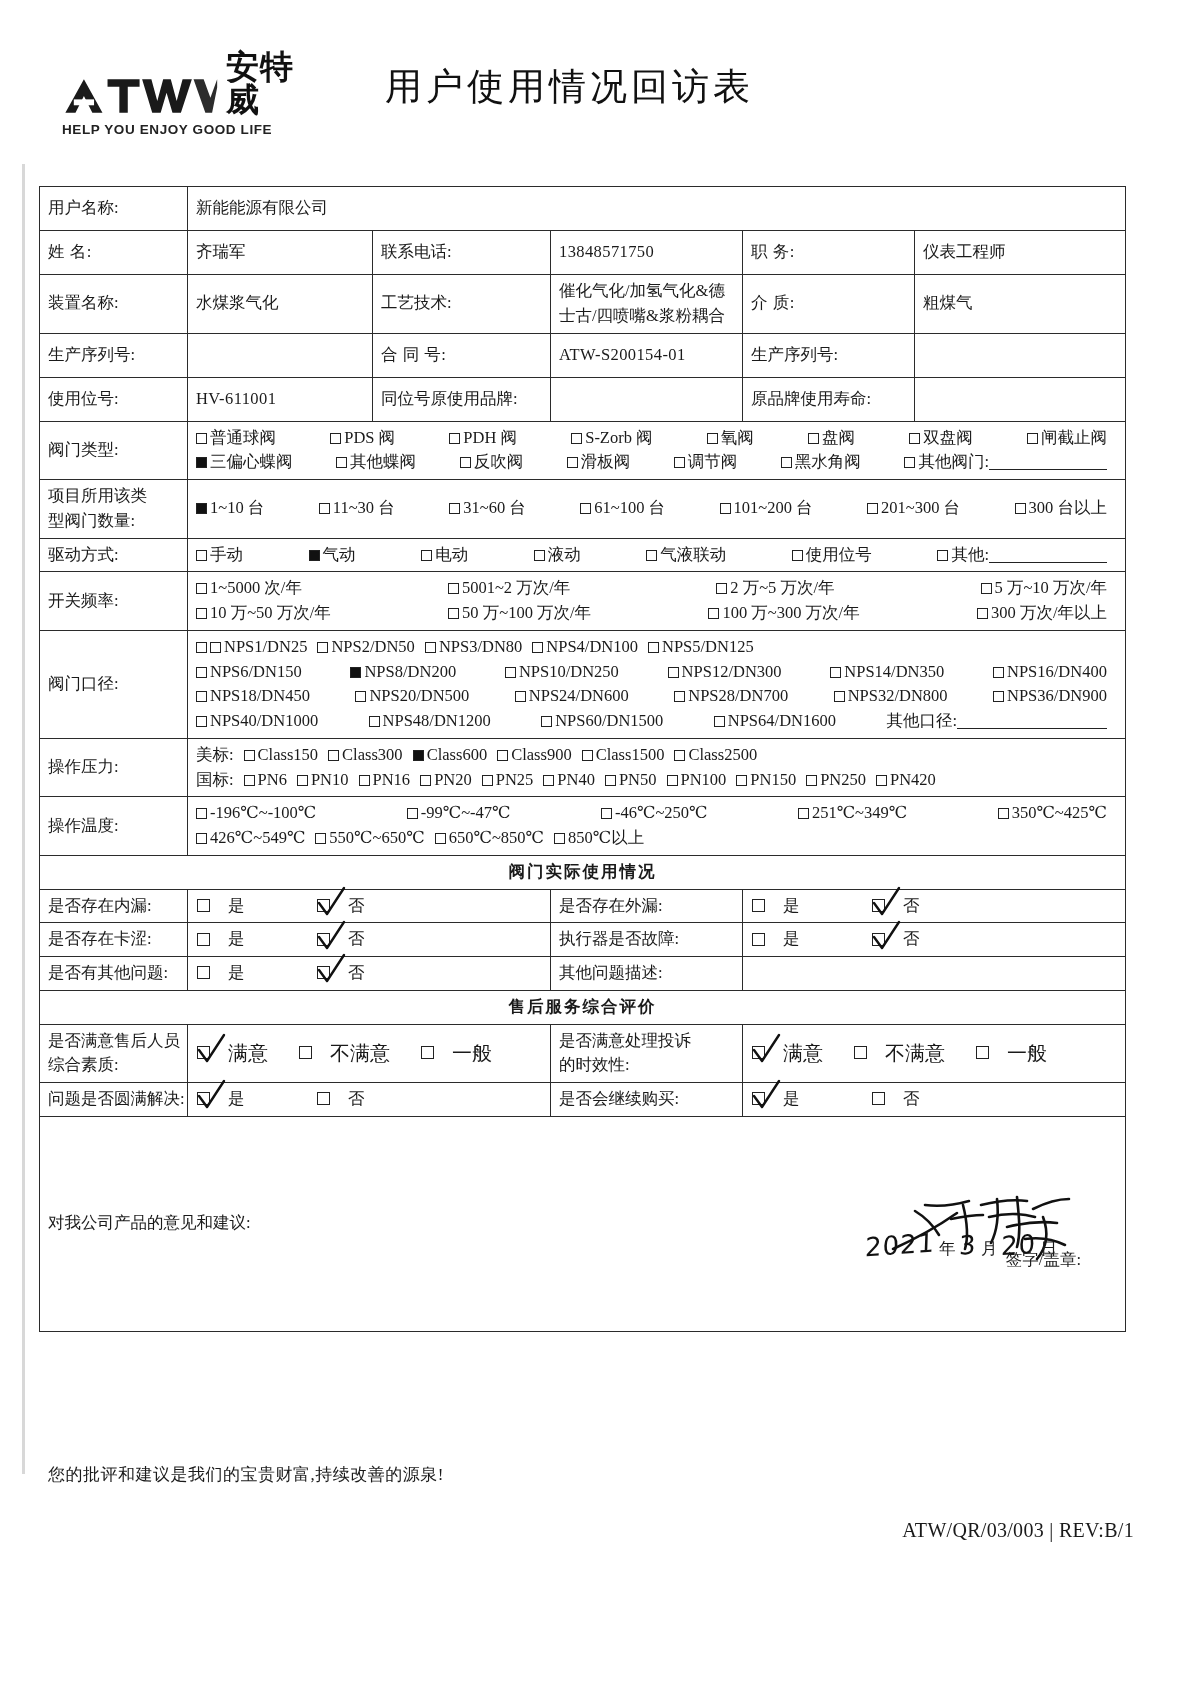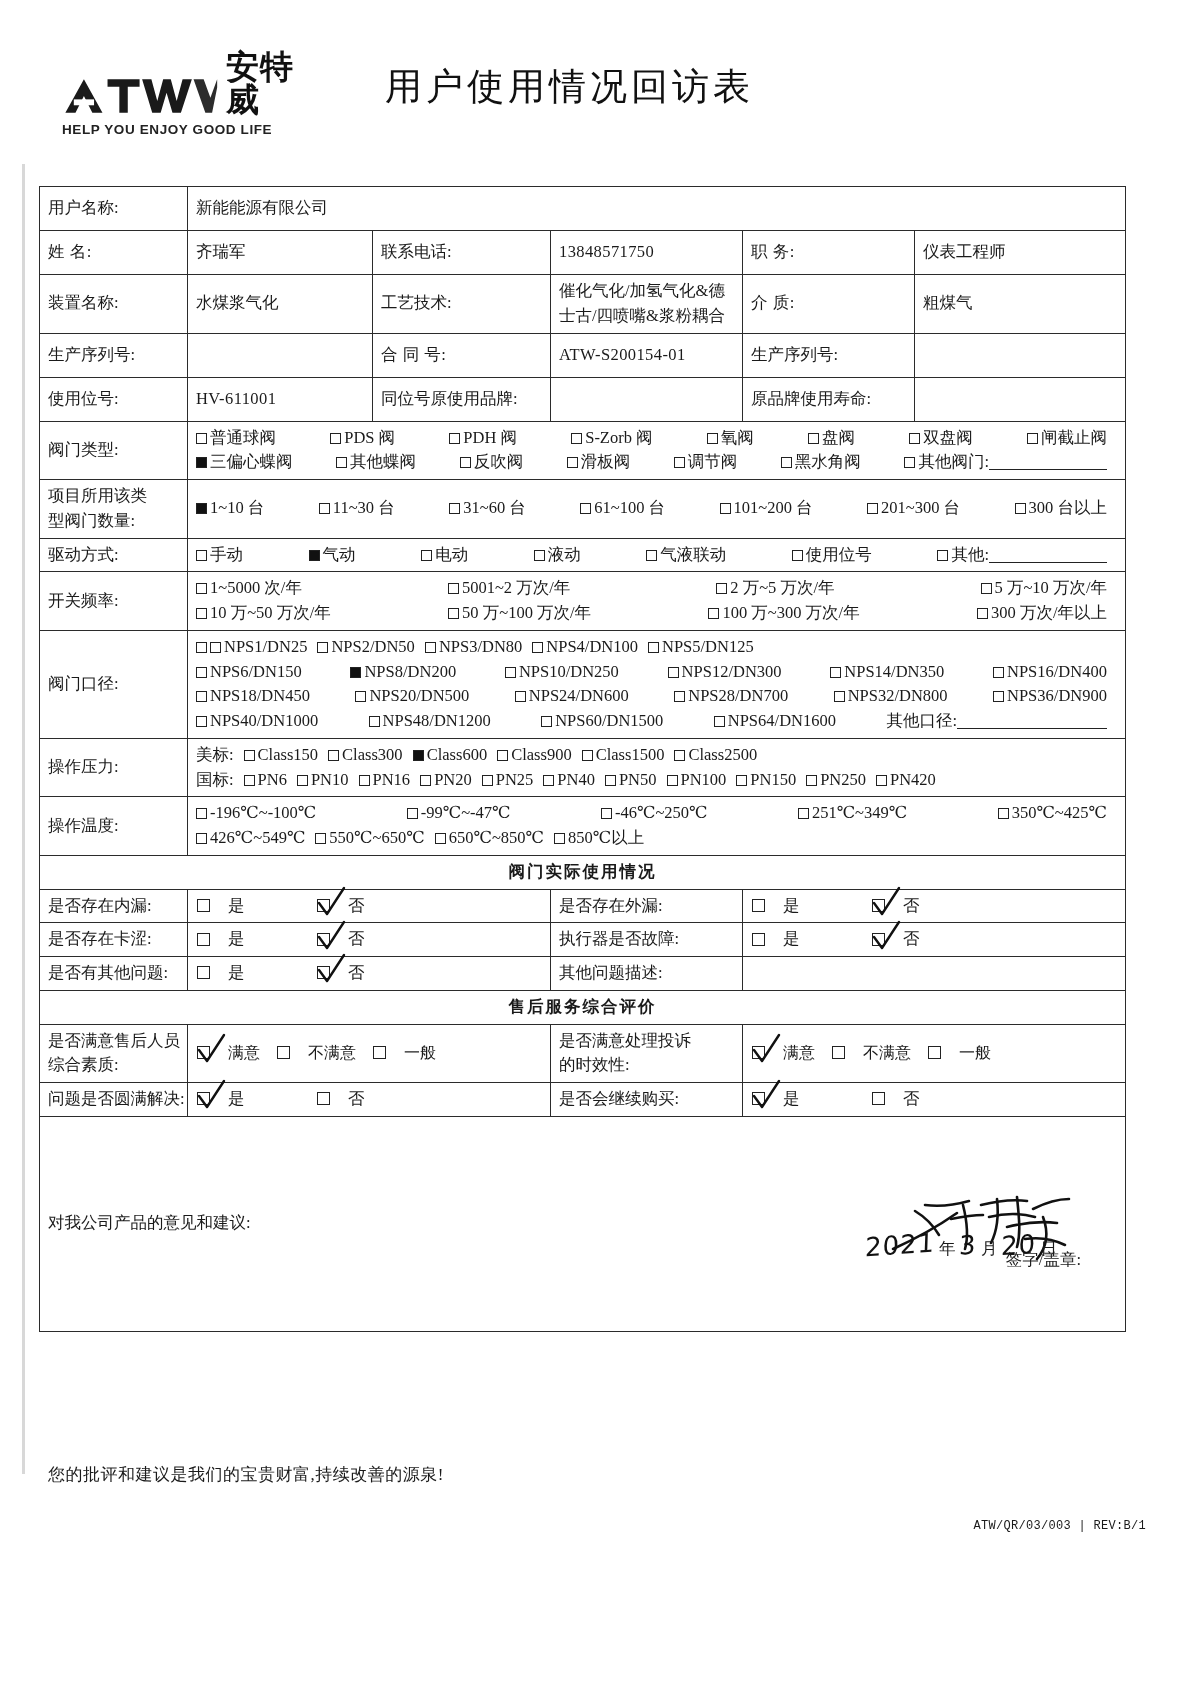--- a/index.html
+++ b/index.html
@@ -84,21 +84,21 @@
     display: inline-block; width: 13px; height: 13px;
     border: 1.5px solid #222; margin-right: 8px; vertical-align: middle;
   }
   .tickwrap { position: relative; display: inline-block; width: 26px; height: 24px; margin-right: 6px; }
   .tickwrap .ybox { position: absolute; left: 1px; top: 5px; margin: 0; }
   .tick {
     position: absolute; left: -2px; top: -8px;
     width: 34px; height: 34px; pointer-events: none;
   }
 
-  .sat-opts { display: flex; align-items: flex-start; gap: 16px; font-size: 16px; }
+  .sat-opts { display: flex; align-items: flex-start; gap: 30px; font-size: 20px; }
   .sat-opt { display: flex; align-items: center; }
 
   .comment-cell { height: 215px; vertical-align: top; position: relative; }
   .comment-label { font-size: 16.5px; }
   .sign-area { position: absolute; right: 40px; bottom: 58px; width: 460px; }
   .sign-line { display: flex; align-items: center; justify-content: flex-end; position: relative; }
   .sign-label { font-size: 16.5px; margin-right: 4px; }
   .signature {
     position: absolute; right: 10px; bottom: 6px; width: 190px; height: 80px;
   }
@@ -114,23 +114,23 @@
     display: inline-block;
     letter-spacing: 1px;
   }
 
   
   .footer-note {
     position: absolute; left: 48px; top: 1419px;
     font-size: 17px; letter-spacing: 0.5px;
   }
   .footer-code {
-    position: absolute; right: 46px; top: 1475px;
-    font-family: Liberation Mono, monospace;
-    font-size: 12px; letter-spacing: 0.3px;
+    position: absolute; right: 58px; top: 1475px;
+    font-family: Liberation Serif, serif;
+    font-size: 20px; letter-spacing: 0.3px;
   }
   .scan-edge-l { position: absolute; left: 22px; top: 120px; width: 3px; height: 1310px; background: #d8d8d8; }
 </style>
 </head>
 <body>
 
 <div class="page">
 
   <div class="scan-edge-l"></div>
 

